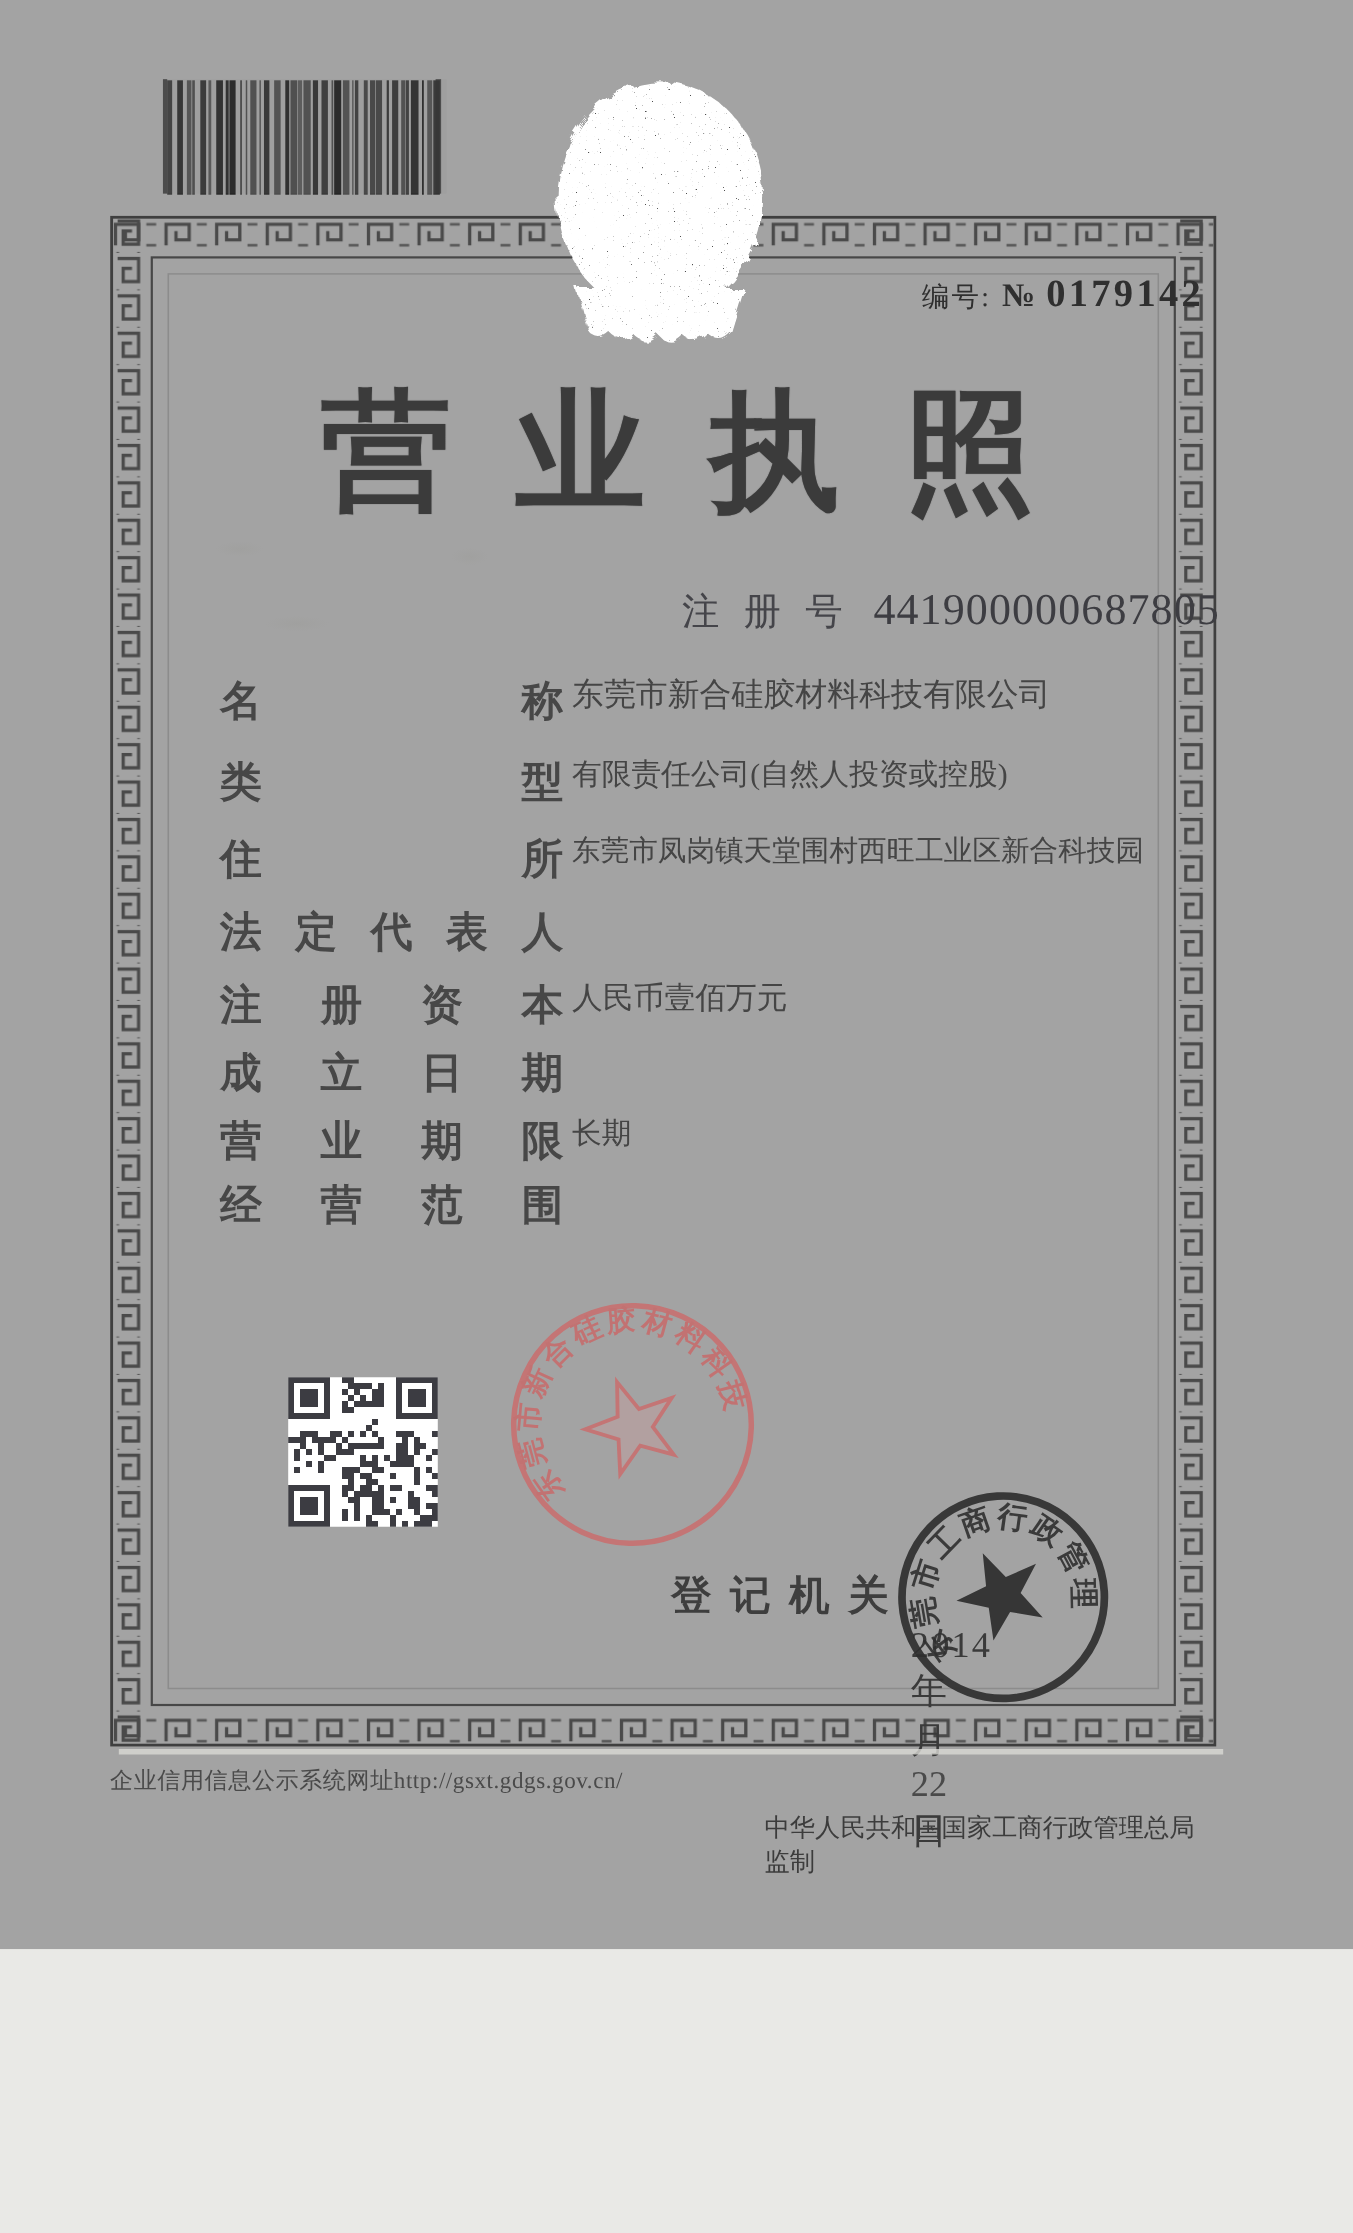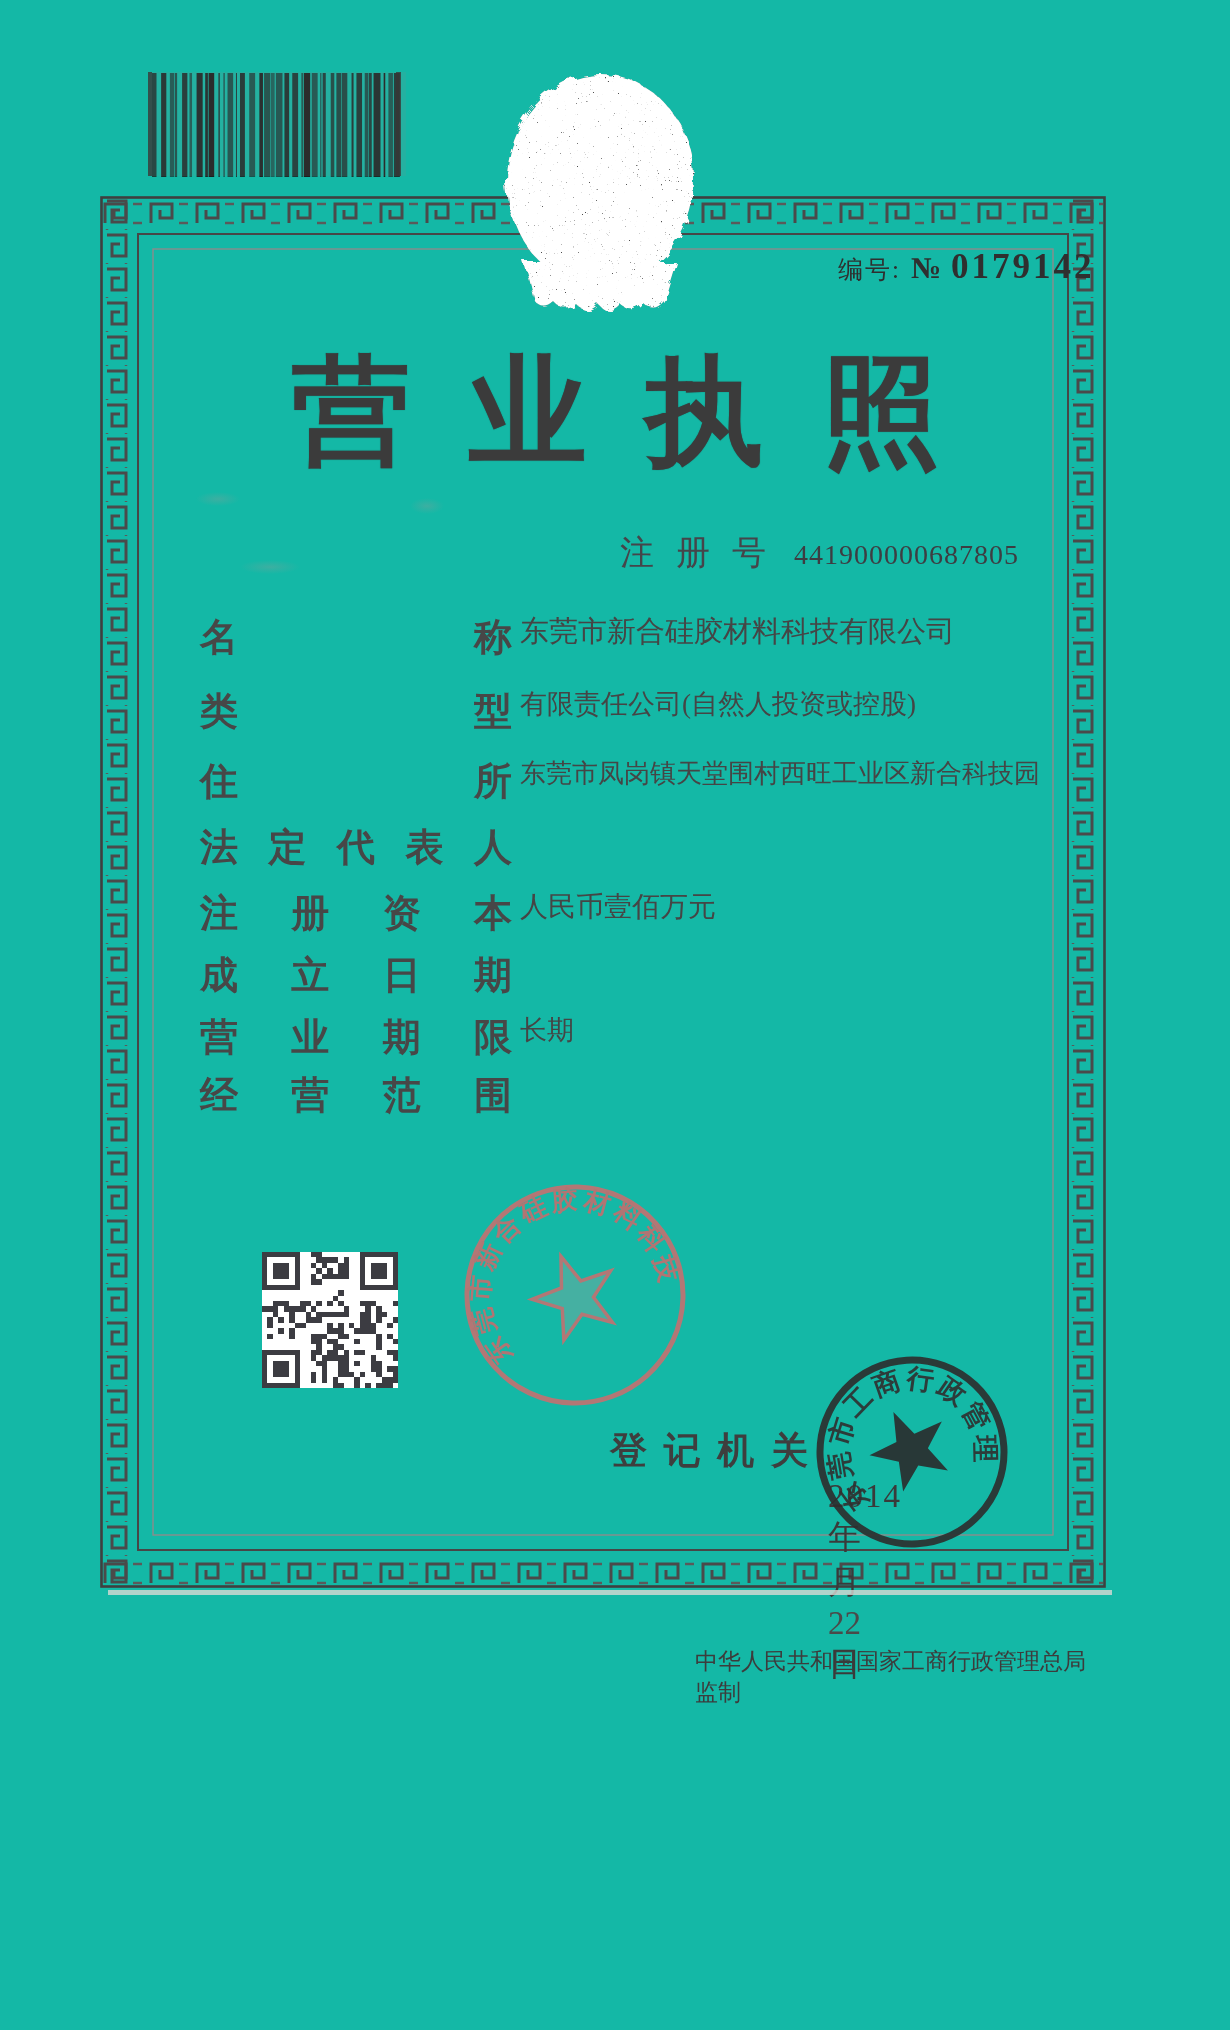--- a/index.html
+++ b/index.html
@@ -1,37 +1,37 @@
 <!DOCTYPE html>
 <html><head>
 <meta charset="utf-8">
 <style>
   html,body{margin:0;padding:0;}
   body{background:#e9e9e6;}
   .page{
-    position:relative;width:1230px;height:2030px;margin:0 auto;
-    background:#14b8a6;overflow:hidden;
+    position:relative;width:1230px;height:1772px;margin:0 auto;
+    background:#a3a3a3;overflow:hidden;
     font-family:"Liberation Serif", serif;color:#3f3f3f;
   }
   .abs{position:absolute;}
   
   .jlabel{display:flex;justify-content:space-between;}
   .doc-title{
     left:292px;top:336px;width:648px;height:150px;
     font-family:"Liberation Sans", sans-serif;font-weight:900;
     font-size:118px;line-height:150px;color:#3b3b3b;
     text-shadow:0 0 1px rgba(40,40,40,.6);
   }
   .serial{left:838px;top:247px;display:flex;align-items:baseline;gap:10px;color:#2f2f2f;}
   .serial .lab{font-size:25px;letter-spacing:2px;}
   .serial .sym{font-size:30px;font-weight:700;}
   .serial .num{font-size:35px;letter-spacing:3px;font-weight:600;}
   .regno{left:620px;top:530px;display:flex;align-items:baseline;}
   .regno .lab{width:146px;font-size:34px;color:#45454a;}
-  .regno .val{margin-left:28px;font-size:28px;letter-spacing:1px;color:#3d3d42;}
+  .regno .val{margin-left:28px;font-size:40px;letter-spacing:1px;color:#3d3d42;}
   .frow{left:200px;display:flex;align-items:flex-start;}
   .frow .flab{width:312px;flex:none;font-size:38px;font-weight:600;color:#474747;}
   .frow .fval{margin-left:8px;width:560px;color:#454545;}
   .registry{left:610px;top:1426px;width:198px;font-size:37px;font-weight:600;color:#3e3e3e;}
   .dateline{left:750px;top:1478px;font-size:33px;color:#3a3a3a;display:flex;align-items:baseline;flex-direction:column;}
   .dateline .y{letter-spacing:2px;}
   .dateline .u1{margin-left:12px;}
   .dateline .u2{margin-left:78px;}
   .dateline .d{margin-left:34px;color:#4a4a4a;}
   .dateline .u3{margin-left:6px;}
@@ -425,18 +425,19 @@
       <path id="blkArc" d="M854 1479 A64 64 0 1 1 970 1479" fill="none"></path>
       <text font-size="27" fill="#2f2f2f" letter-spacing="3" font-weight="700">
         <textPath href="#blkArc">东莞市工商行政管理局</textPath>
       </text>
       <polygon points="912,1408 921.9,1436.4 951.9,1437 928,1455.2 936.7,1484 912,1466.8 887.3,1484 896,1455.2 872.1,1437 902.1,1436.4" fill="#2b2b2b"></polygon>
     </g>
   </svg>
 
   <div class="abs shadowband"></div>
 
+  <div class="abs footer-left">企业信用信息公示系统网址http://gsxt.gdgs.gov.cn/</div>
   <div class="abs footer-right">中华人民共和国国家工商行政管理总局监制</div>
 
   <div class="abs smudge" style="left:196px;top:492px;width:44px;height:14px"></div>
   <div class="abs smudge" style="left:410px;top:498px;width:34px;height:16px"></div>
   <div class="abs smudge" style="left:240px;top:560px;width:60px;height:14px"></div>
 </div>
 
 </body></html>

